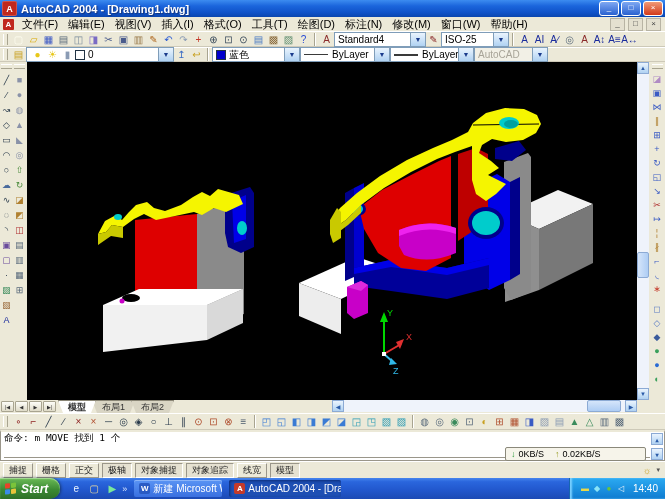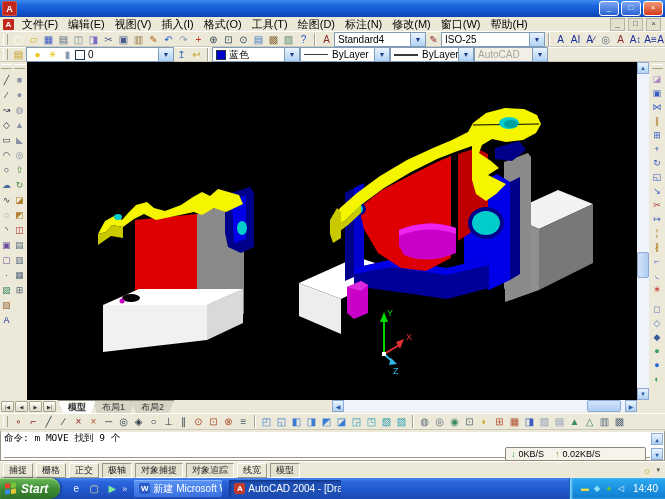--- a/index.html
+++ b/index.html
@@ -110,20 +110,21 @@
   .clock{color:#fff;font-size:10px;margin-left:3px;}
   svg text{font-family:"Liberation Sans",sans-serif;}
 </style>
 </head>
 <body>
 
 <div id="app">
 
   <div class="abs titlebar">
     <span class="appicon">A</span>
+    <span class="titletext">AutoCAD 2004 - [Drawing1.dwg]</span>
     <span class="winbtns">
       <span class="wbtn">_</span>
       <span class="wbtn">□</span>
       <span class="wbtn close">×</span>
     </span>
   </div>
 
   <div class="abs menubar">
     <span class="mdiicon">A</span>
     <span class="strip">
@@ -174,21 +175,21 @@
     <span class="strip">
         <span class="ico" style="color: rgb(139, 42, 42);">A</span>
       </span>
     <span class="combo" style="width:92px">
       <span class="cval">Standard4</span>
       <span class="dd">▼</span>
     </span>
     <span class="strip">
         <span class="ico" style="color: rgb(139, 42, 42);">✎</span>
       </span>
-    <span class="combo" style="width:104px">
+    <span class="combo" style="width:68px">
       <span class="cval">ISO-25</span>
       <span class="dd">▼</span>
     </span>
     <span class="sep"></span>
     <span class="strip">
         <span class="ico" style="color: rgb(26, 43, 156);">A</span>
         <span class="ico" style="color: rgb(26, 43, 156); text-align: center;">AI</span>
         <span class="ico" style="color: rgb(26, 43, 156);">A∕</span>
         <span class="ico" style="color: rgb(90, 107, 124);">◎</span>
         <span class="ico" style="color: rgb(139, 42, 42);">A</span>
@@ -447,21 +448,21 @@
         <span class="ico" style="color: rgb(138, 155, 180);">▨</span>
         <span class="ico" style="color: rgb(138, 155, 180);">▤</span>
         <span class="ico" style="color: rgb(58, 139, 92);">▲</span>
         <span class="ico" style="color: rgb(58, 139, 92);">△</span>
         <span class="ico" style="color: rgb(90, 107, 124);">▥</span>
         <span class="ico" style="color: rgb(90, 107, 124);">▩</span>
       </span>
   </div>
 
   <div class="abs cmd">
-    <div class="cmdline">命令: m MOVE 找到 9 个</div>
+    <div class="cmdline">命令: m MOVE 找到 1 个</div>
     <div class="cmdline cmdprompt">命令:</div>
     <div class="cmdscroll">
       <span class="sbtnsq">▲</span>
       <span class="sbtnsq">▼</span>
     </div>
   </div>
 
   <div class="abs netbox">
     <span class="netarrow" style="color:#2A9B3C">↓</span>
     <span>0KB/S</span>

